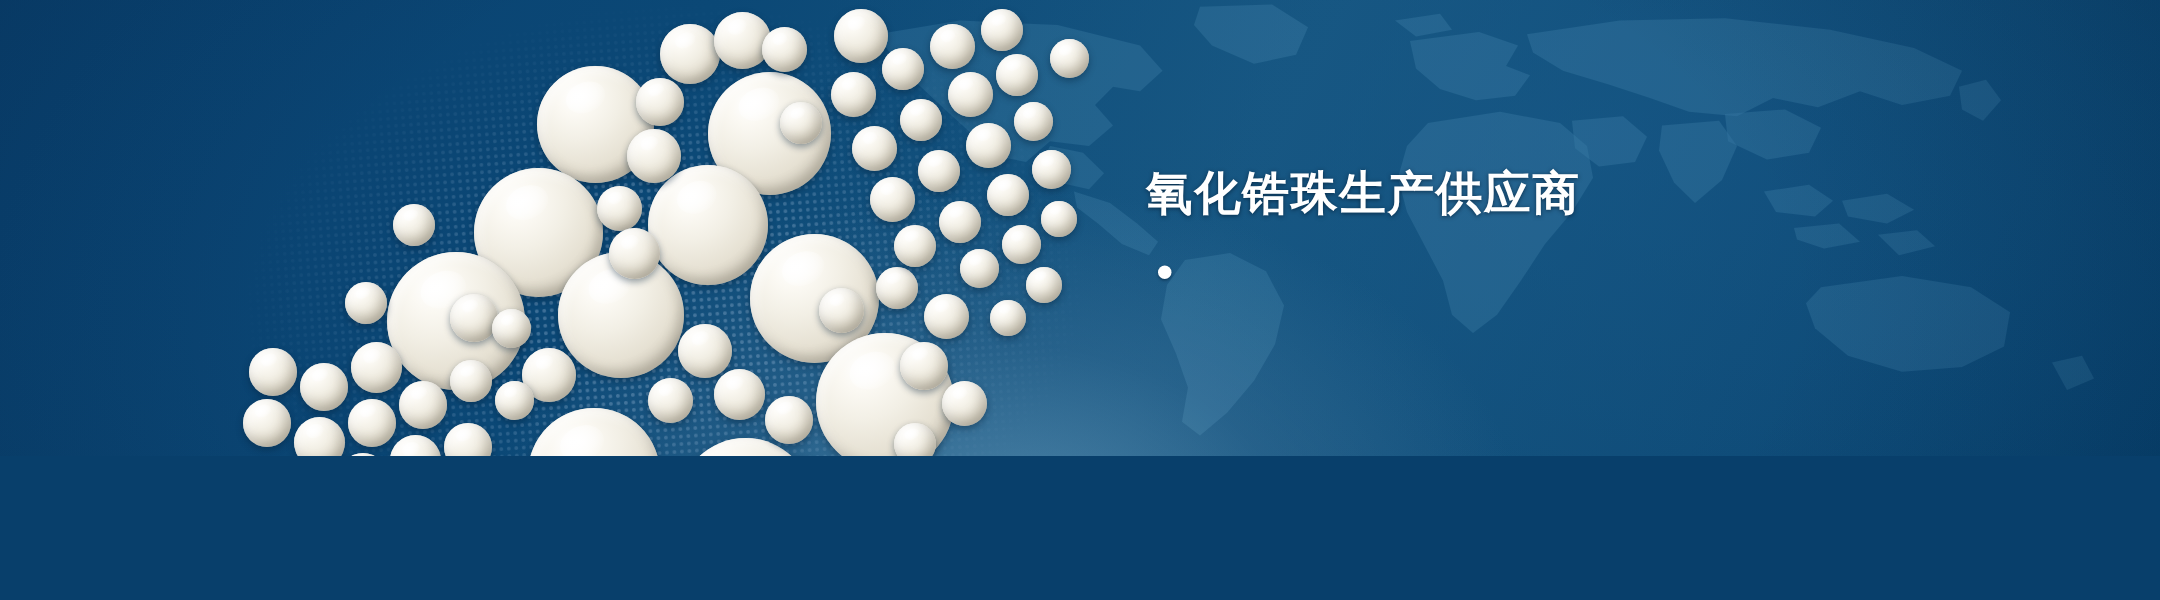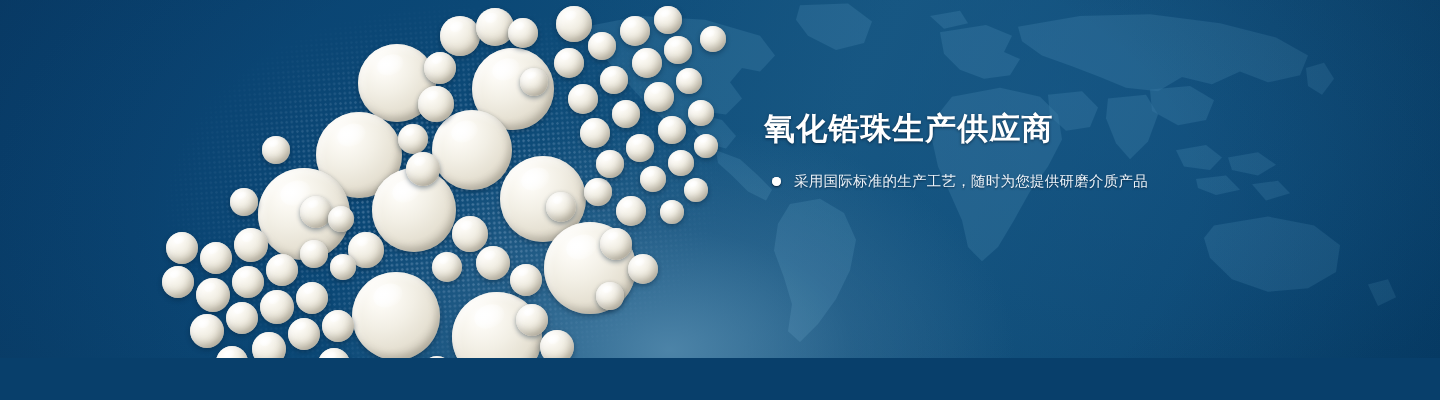--- a/index.html
+++ b/index.html
@@ -5,21 +5,21 @@
 <style>
   * { margin:0; padding:0; box-sizing:border-box; }
   html, body {
     width:1440px; height:400px; overflow:hidden;
     font-family:"Liberation Sans","DejaVu Sans",sans-serif;
     background:#083f6b;
   }
 
   .banner {
     position:relative;
-    width:1440px; height:358px;
+    width:1440px; height:304px;
     overflow:hidden;
     background:#8b5cf6;
   }
   .bg-base2 {
     position:absolute; inset:0;
     background:linear-gradient(115deg,#09406f 0%,#0b4876 30%,#16557f 56%,#0e4a76 80%,#07416e 100%);
   }
   .bg-glow {
     position:absolute; inset:0;
     background:
@@ -252,21 +252,17 @@
 
     <div class="title">氧化锆珠生产供应商</div>
 
     <div class="bullets">
 
       <div class="bullet-row">
         <span class="bullet-dot"></span>
       </div>
 
 
-      <div class="bullet-row">
-        <span class="bullet-dot"></span>
-        <span class="bline">采用国际标准的生产工艺，随时为您提供研磨介质产品</span>
-      </div>
 
     </div>
   </div>
 
 </div>
 
 </body></html>

